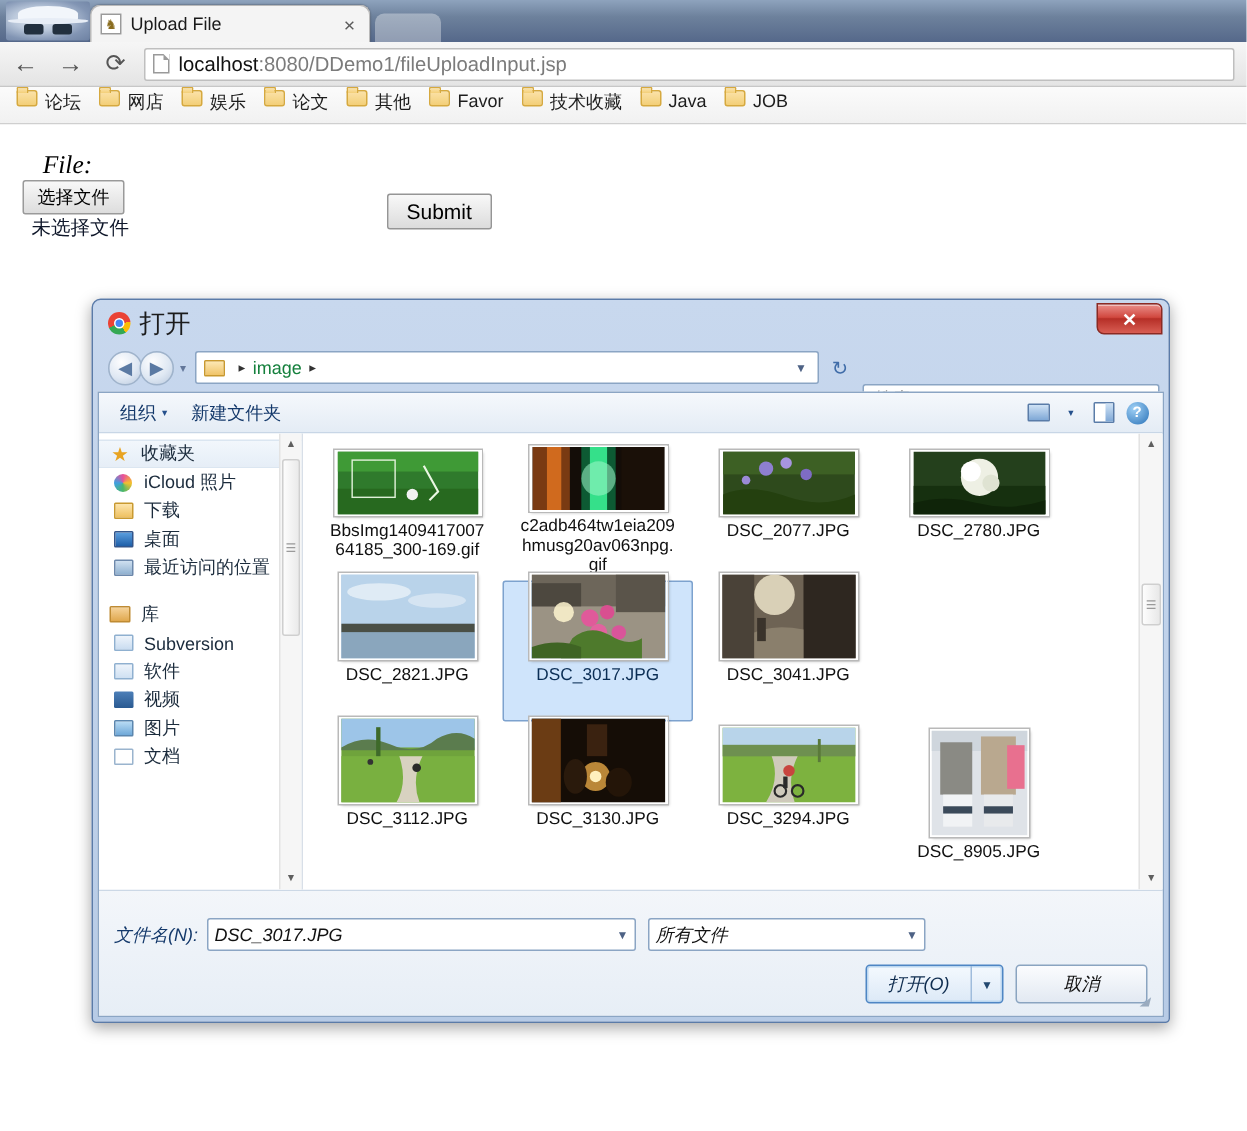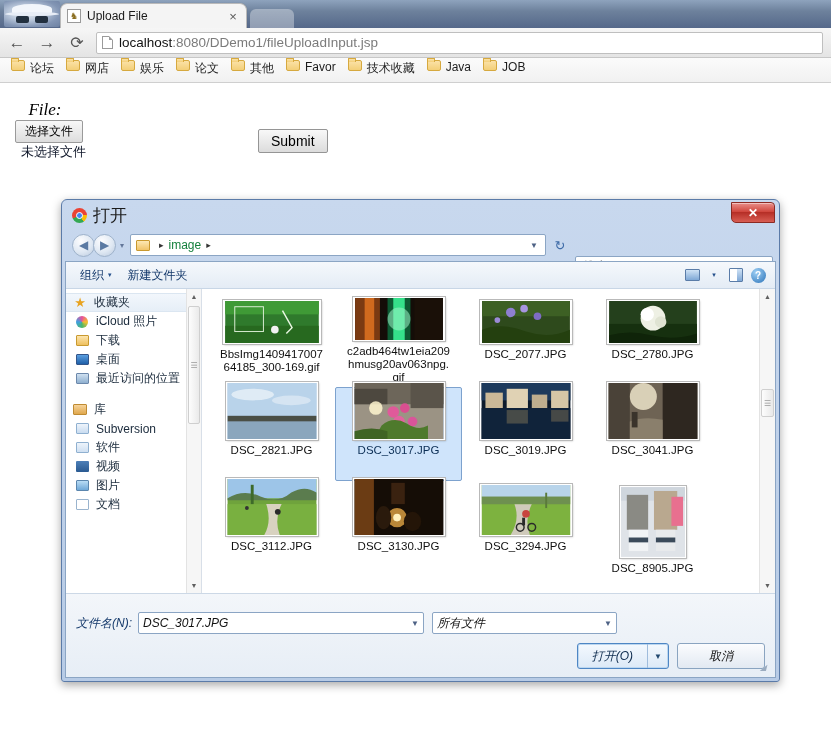--- a/index.html
+++ b/index.html
@@ -635,36 +635,20 @@
                     <circle cx="52" cy="26" r="5" fill="#d94f90"></circle>
                     <circle cx="46" cy="40" r="6" fill="#e2639f"></circle>
                     <circle cx="60" cy="40" r="5" fill="#d9559a"></circle>
                     <path d="M28 44 q12 -10 26 -2 q12 8 22 2 v14 H20Z" fill="#4e7a2c"></path>
                     <path d="M0 50 q18 -6 34 0 v8 H0Z" fill="#3f6424"></path>
                   </svg>
                 </div>
                 <div class="cap">DSC_3017.JPG</div>
               </div>
 
-              <div class="cell">
-                <div class="thumbwrap">
-                  <svg class="thumb" width="92" height="58" viewBox="0 0 92 58">
-                    <rect width="92" height="58" fill="#0d1b2c"></rect>
-                    <rect width="92" height="18" fill="#1d3a5c"></rect>
-                    <rect x="4" y="10" width="18" height="16" fill="#cbb998"></rect>
-                    <rect x="26" y="6" width="22" height="20" fill="#e0d2b4"></rect>
-                    <rect x="52" y="12" width="16" height="14" fill="#bfae8e"></rect>
-                    <rect x="72" y="8" width="18" height="18" fill="#d6c6a6"></rect>
-                    <rect y="26" width="92" height="32" fill="#10233a"></rect>
-                    <rect x="26" y="28" width="22" height="14" fill="#6d6551" opacity=".6"></rect>
-                    <rect x="72" y="28" width="18" height="12" fill="#6b6350" opacity=".6"></rect>
-                  </svg>
-                </div>
-                <div class="cap">DSC_3019.JPG</div>
-              </div>
 
               <div class="cell">
                 <div class="thumbwrap">
                   <svg class="thumb" width="92" height="58" viewBox="0 0 92 58">
                     <rect width="92" height="58" fill="#6e6354"></rect>
                     <rect x="56" width="36" height="58" fill="#2e2720"></rect>
                     <rect x="0" y="0" width="22" height="58" fill="#4a4238"></rect>
                     <circle cx="36" cy="14" r="14" fill="#fdf4d8" opacity=".75"></circle>
                     <path d="M22 40 q14 -6 34 -2 v20 H22Z" fill="#8a7f6c"></path>
                     <rect x="24" y="30" width="6" height="16" fill="#3a332b"></rect>

